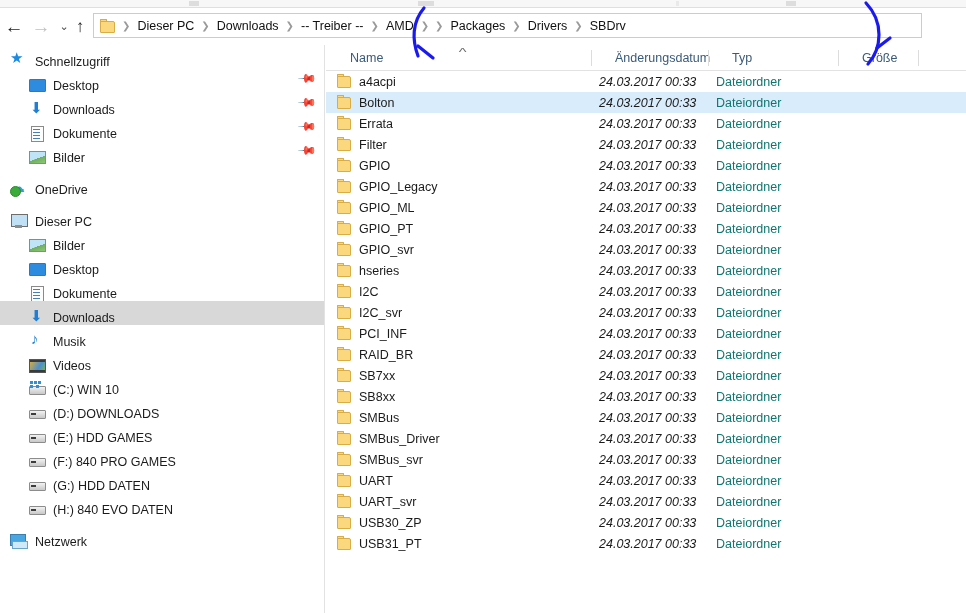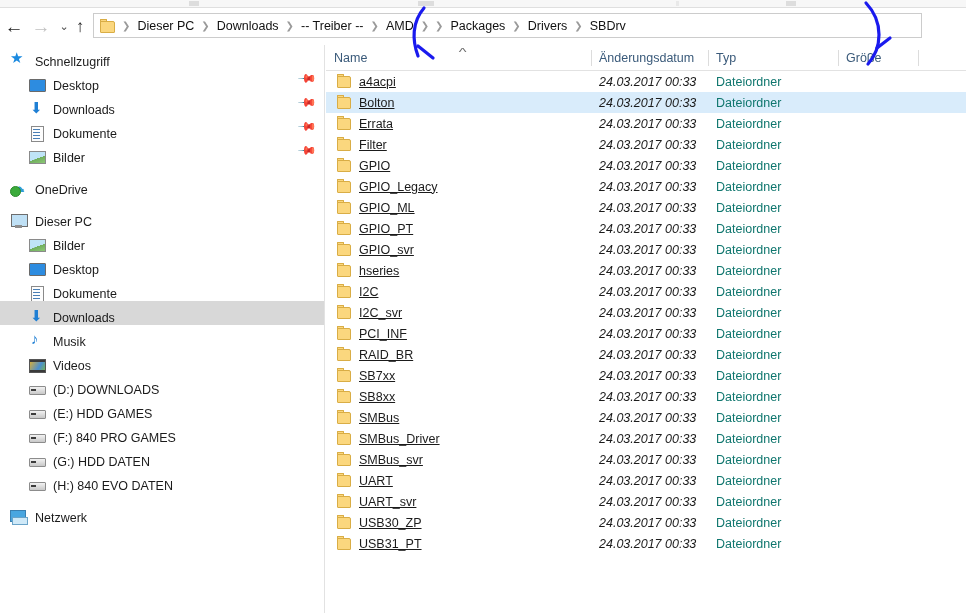--- a/index.html
+++ b/index.html
@@ -232,21 +232,21 @@
     width: 640px; height: 26px;
     border-bottom: 1px solid #e2e2e2;
     background: #ffffff;
   }
   .colheader .cell {
     position: absolute; top: 0;
     height: 26px;
     display: flex; align-items: center;
     font-size: 12.5px;
     color: #3a5a7a;
-    padding-left: 8px;
+    padding-left: 24px;
     white-space: nowrap;
   }
   .colheader .divider {
     position: absolute; top: 5px;
     width: 1px; height: 16px;
     background: #dcdcdc;
   }
   .sort-caret {
     position: absolute; left: 134px; top: 1px;
     font-size: 11px; color: #6e6e6e;
@@ -261,21 +261,21 @@
     position: relative;
     height: 21px;
     display: flex; align-items: center;
     font-size: 12.5px;
     color: #1b1b1b;
     white-space: nowrap;
   }
   .frow.selected { background: #d9ecfb; }
   .frow .fname {
     position: absolute; left: 33px;
-    display: flex; align-items: center; text-decoration: underline;
+    display: flex; align-items: center;
   }
   .frow .fdate { position: absolute; left: 273px; color:#1b1b1b;font-style:italic; }
   .frow .ftype { position: absolute; left: 390px; color:#0f766e; }
   .frow .fsize { position: absolute; left: 520px; color:#1b1b1b; }
 
   .folder-icon {
     position: absolute; left: 11px; top: 3px;
     width: 16px; height: 14px;
   }
   .folder-icon .fbody {
@@ -396,20 +396,24 @@
       </div>
       <div class="nav-row lvl1">
         <span class="ico i-music"></span>
         <span>Musik</span>
       </div>
       <div class="nav-row lvl1">
         <span class="ico i-video"></span>
         <span>Videos</span>
       </div>
       <div class="nav-row lvl1">
+        <span class="ico i-drive-c"></span>
+        <span>(C:) WIN 10</span>
+      </div>
+      <div class="nav-row lvl1">
         <span class="ico i-drive"></span>
         <span>(D:) DOWNLOADS</span>
       </div>
       <div class="nav-row lvl1">
         <span class="ico i-drive"></span>
         <span>(E:) HDD GAMES</span>
       </div>
       <div class="nav-row lvl1">
         <span class="ico i-drive"></span>
         <span>(F:) 840 PRO GAMES</span>

